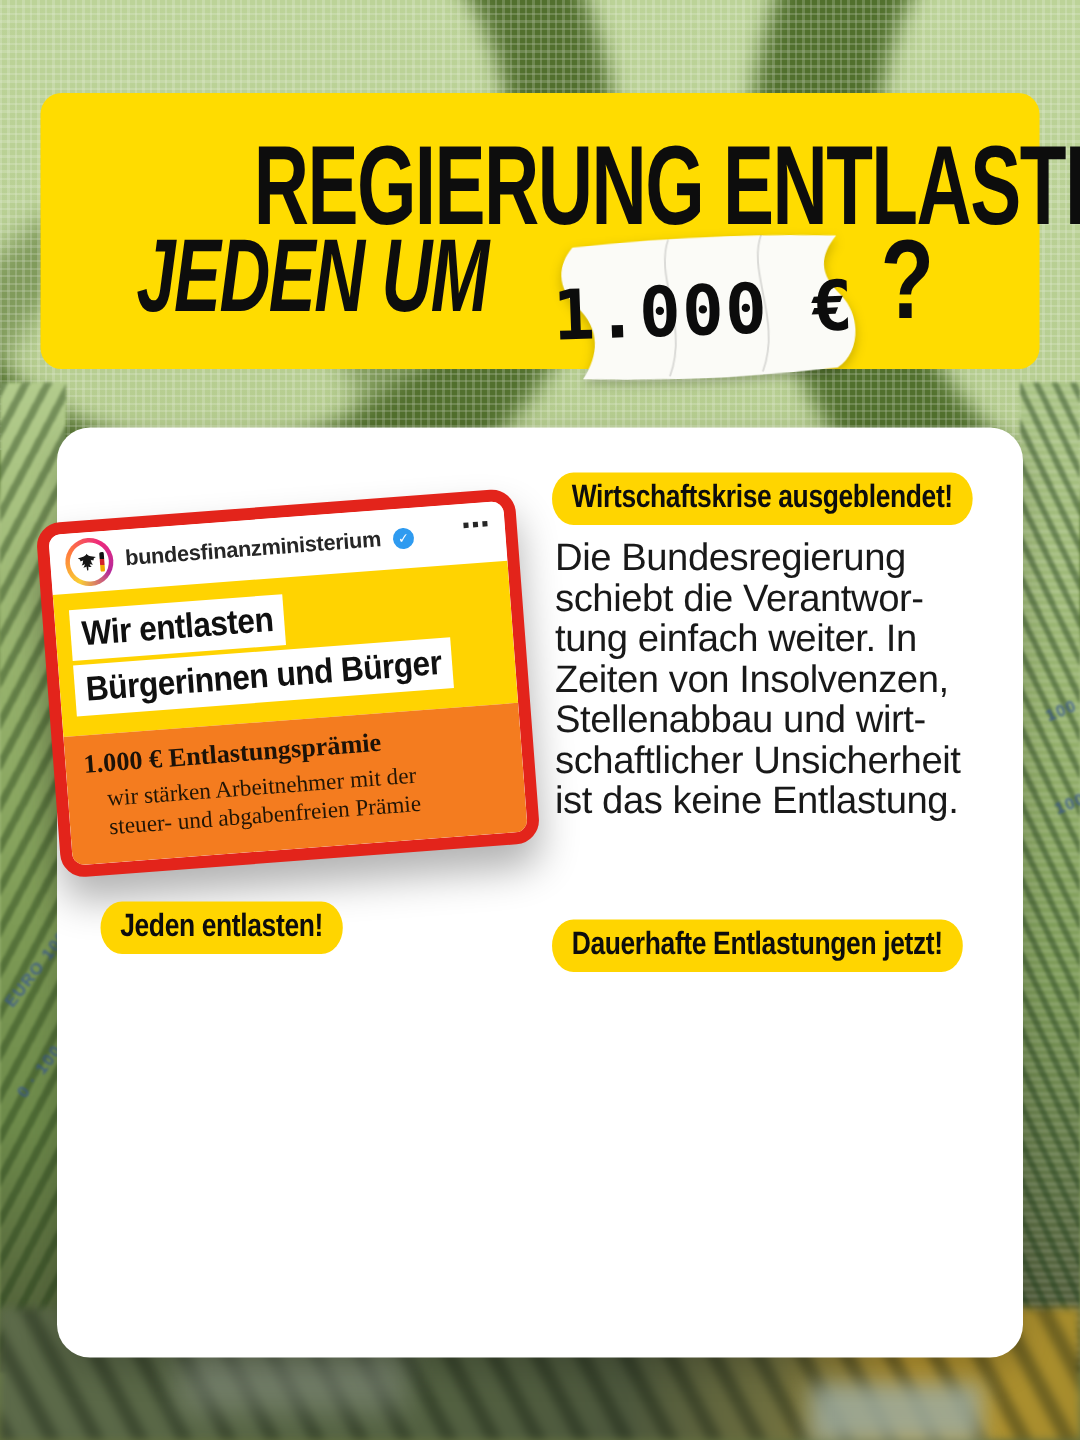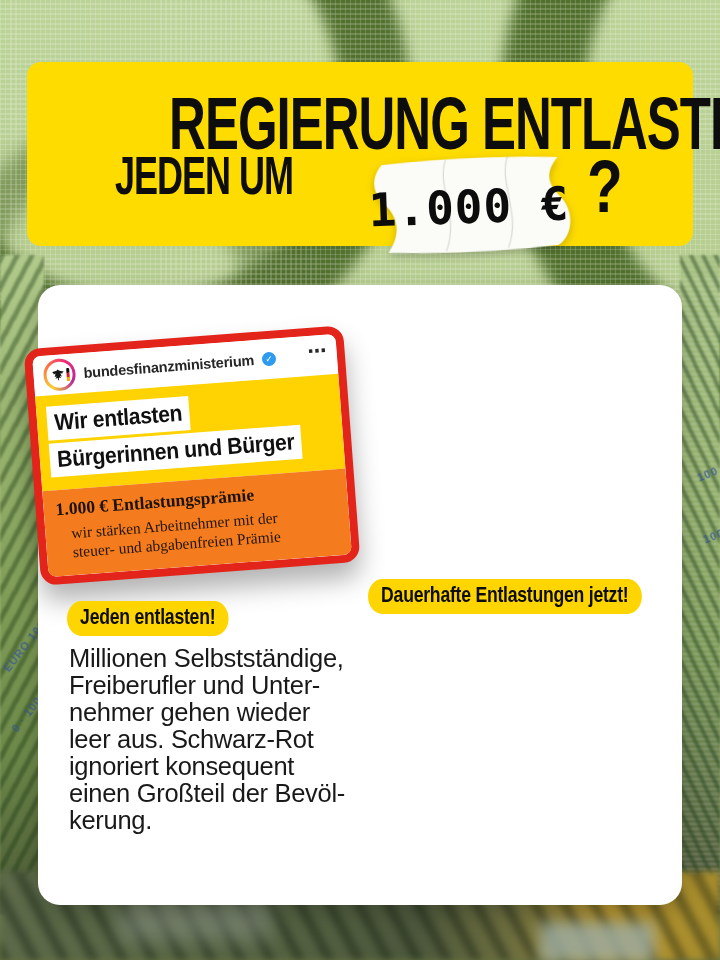--- a/index.html
+++ b/index.html
@@ -36,39 +36,39 @@
   .micro{position:absolute;color:rgba(55,85,150,.75);font-size:11px;font-weight:bold;filter:blur(.6px);letter-spacing:1px;}
   .m1{left:-6px;top:640px;transform:rotate(-52deg);}
   .m2{left:2px;top:700px;transform:rotate(-52deg);}
   .m3{right:2px;top:468px;transform:rotate(-22deg);}
   .m4{right:-4px;top:530px;transform:rotate(-22deg);}
 
   
   .banner{position:absolute;left:27px;top:62px;width:666px;height:184px;background:#FFDC00;border-radius:14px;}
   .cond{display:inline-block;transform:scaleX(.68);letter-spacing:-1.5px;font-weight:800;color:#0d0d0d;}
   .t1{position:absolute;left:0;right:0;top:24px;text-align:center;font-size:75px;line-height:1;white-space:nowrap;}
-  .t2{position:absolute;left:88px;top:87px;font-size:53px;line-height:1;white-space:nowrap;}
+  .t2{position:absolute;left:64px;top:87px;font-size:69px;line-height:1;white-space:nowrap;font-style:italic;}
   .t2 .cond{transform-origin:left center;}
   .qmark{position:absolute;left:560px;top:87px;font-size:75px;line-height:1;}
   .qmark .cond{transform-origin:left center;transform:scaleX(.78);}
   .sticker{position:absolute;left:336px;top:92px;width:216px;height:100px;transform:rotate(-2deg);z-index:3;}
   .sticker svg{position:absolute;inset:0;filter:drop-shadow(0 3px 4px rgba(0,0,0,.22));}
   .price{position:absolute;left:0;right:4px;top:26px;text-align:center;
          font-family:"DejaVu Sans Mono","Liberation Mono",monospace;font-weight:bold;
          font-size:46px;letter-spacing:1px;color:#0c0c0c;}
 
   
   .card{position:absolute;left:38px;top:285px;width:644px;height:620px;background:#fff;border-radius:22px;
         box-shadow:0 8px 22px rgba(0,0,0,.18);}
 
   
   .block{position:absolute;}
   .blk-tr{left:330px;top:30px;width:305px;}
   .blk-bl{left:29px;top:316px;width:290px;}
-  .blk-br{left:330px;top:294px;width:308px;}
+  .blk-br{left:330px;top:328px;width:308px;}
   .pill{display:inline-block;background:#FFD500;border-radius:999px;padding:4px 16px 6px;
         font-size:21.5px;font-weight:700;color:#0d0d0d;letter-spacing:-.3px;
         transform:scaleX(.82);transform-origin:left center;white-space:nowrap;}
   .block p{margin:9px 0 0 2px;font-size:25.5px;line-height:27px;color:#191919;
            letter-spacing:-.3px;white-space:pre-line;}
 
   
   .post{position:absolute;left:-6px;top:52px;width:304px;transform:rotate(-4.3deg);
         border:8px solid #E3241B;border-radius:16px;background:#fff;overflow:hidden;
         box-shadow:0 16px 26px rgba(0,0,0,.30);}
@@ -155,30 +155,33 @@
         <span class="hl">Wir entlasten</span>
         <span class="hl">Bürgerinnen und Bürger</span>
       </div>
       <div class="post-orange">
         <div class="promo-title">1.000 € Entlastungsprämie</div>
         <div class="promo-sub">wir stärken Arbeitnehmer mit der
 steuer- und abgabenfreien Prämie</div>
       </div>
     </section>
 
+    <section class="block blk-tr">
+      <span class="pill">Wirtschaftskrise ausgeblendet!</span>
+      <p>Die Bundesregierung
+schiebt die Verantwor-
+tung einfach weiter. In
+Zeiten von Insolvenzen,
+Stellenabbau und wirt-
+schaftlicher Unsicherheit
+ist das keine Entlastung.</p>
+    </section>
 
     <section class="block blk-bl">
       <span class="pill">Jeden entlasten!</span>
-      <p>Millionen Selbstständige,
-Freiberufler und Unter-
-nehmer gehen wieder
-leer aus. Schwarz-Rot
-ignoriert konsequent
-einen Großteil der Bevöl-
-kerung.</p>
     </section>
 
     <section class="block blk-br">
       <span class="pill">Dauerhafte Entlastungen jetzt!</span>
     </section>
 
   </main>
 </div>
 
 </body></html>

